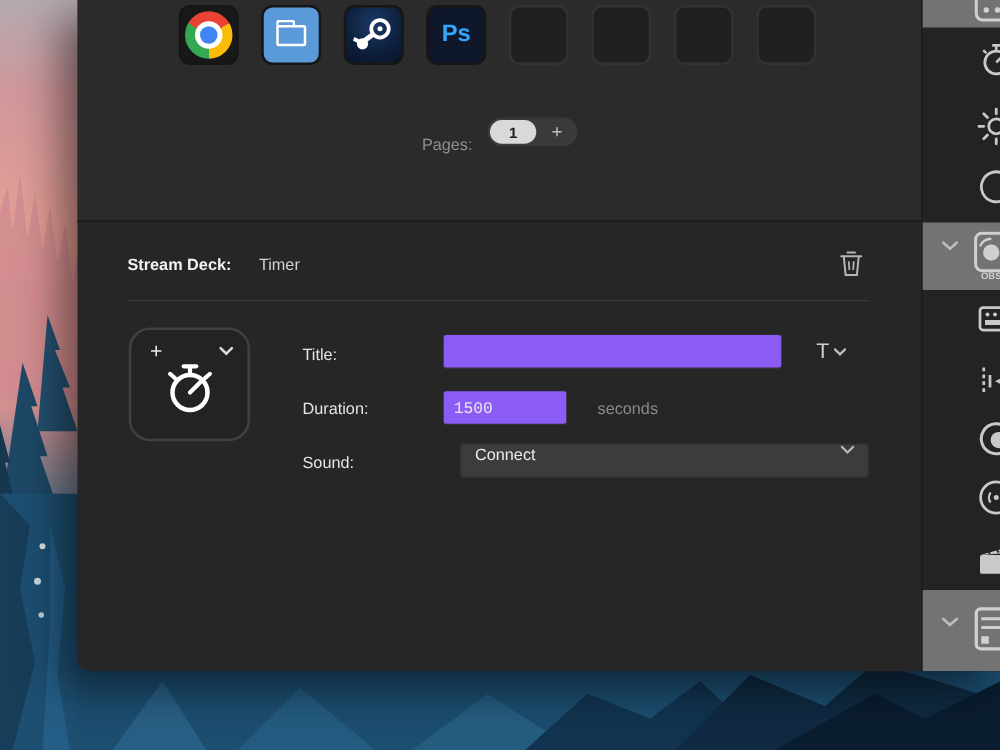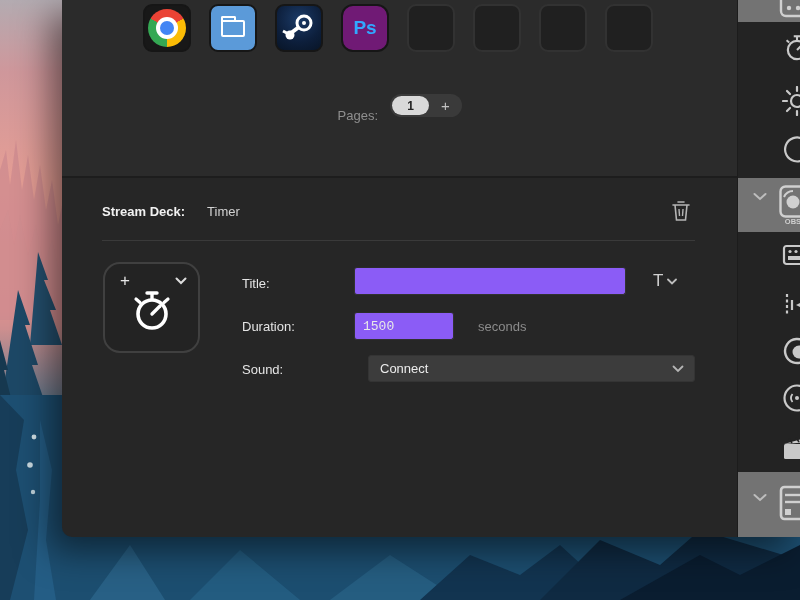--- a/index.html
+++ b/index.html
@@ -69,21 +69,21 @@
                  font-size:13px; color:#e5e5e5; }
   .text-input { position:absolute; left:292px; height:28px; background:#8b5cf6;
                 border:1px solid #313131; border-top-color:#2b2b2b; border-radius:3px;
                 color:#e8e8e8; font-size:13px; padding:0 8px; outline:none;
                 font-family:Liberation Mono, monospace; }
   .unit-label { position:absolute; left:416px; font-size:13px; color:#8b8b8b; }
   .tstyle-btn { position:absolute; left:591px; top:271px; display:flex; align-items:center; gap:4px;
                 color:#cfcfcf; font-size:17px; }
   .select-box { position:absolute; left:306px; top:355px; width:327px; height:27px;
                 background:#3c3c3c; border:1px solid #343434; border-radius:3px;
-                display:flex; align-items:center; }
+                display:flex; align-items:flex-start; }
   .select-value { color:#ececec; font-size:13px; padding-left:11px; flex:1; }
   .select-chevron { margin-right:10px; }
 
   
   .sidebar { position:absolute; right:0; top:0; width:63px; height:537px;
              background:#232323; border-left:1px solid #1c1c1c; overflow:hidden; }
   .sb-row { position:absolute; left:0; width:63px; background:#737373; }
   .sb-row.r0 { top:0; height:22px; }
   .sb-row.r1 { top:178px; height:54px; }
   .sb-row.r2 { top:472px; height:65px; }
@@ -153,21 +153,21 @@
         <div class="key app key-steam">
           <svg width="34" height="34" viewBox="0 0 34 34">
             <circle cx="22" cy="12" r="7" fill="none" stroke="#fff" stroke-width="3"></circle>
             <circle cx="22" cy="12" r="2" fill="#fff"></circle>
             <line x1="17" y1="16" x2="9" y2="22" stroke="#fff" stroke-width="4"></line>
             <circle cx="8" cy="24" r="4.5" fill="#fff"></circle>
             <path d="M1 20 Q5 22 8 24" stroke="#fff" stroke-width="3" fill="none"></path>
           </svg>
         </div>
 
-        <div class="key app key-ps" style="background:#701a75; color:#31a8ff;border-radius:12px;">
+        <div class="key app key-ps" style="background:#0f172a; color:#31a8ff;">
           <span>Ps</span>
         </div>
 
         <div class="key empty"></div>
         <div class="key empty"></div>
         <div class="key empty"></div>
         <div class="key empty"></div>
       </div>
 
       <div class="pages-row">

